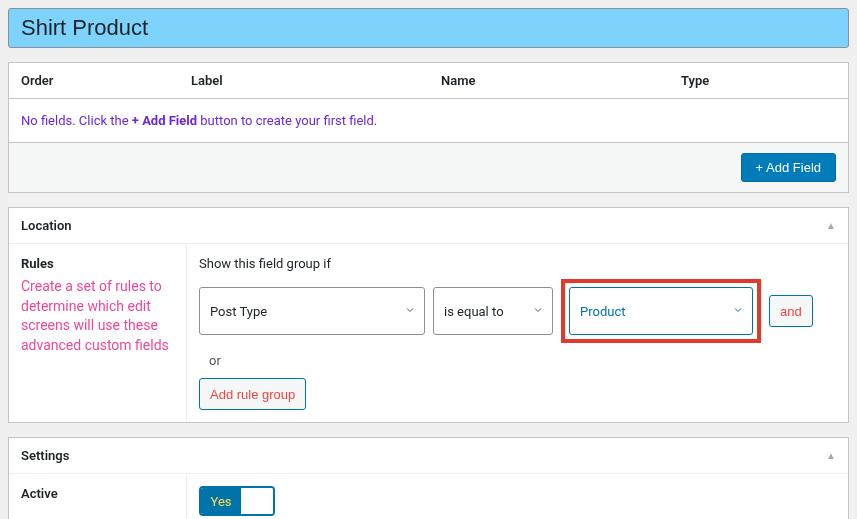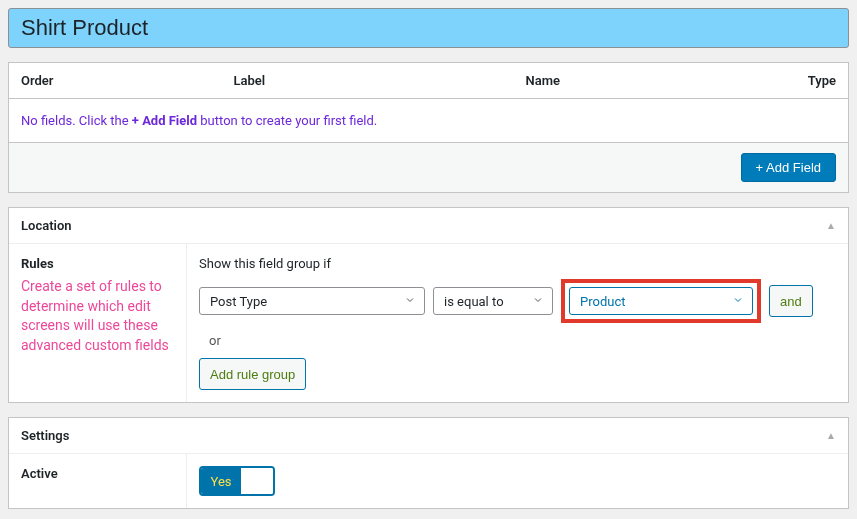--- a/index.html
+++ b/index.html
@@ -24,21 +24,20 @@
   .box {
     background: #fff;
     border: 1px solid #c3c4c7;
     margin-bottom: 14px;
   }
   .fields-header {
     display: flex;
     padding: 10px 12px;
     border-bottom: 1px solid #c3c4c7;
     font-weight: 600;
-    gap: 43px;
   }
   .col-order { width: 170px; }
   .col-label { width: 250px; }
   .col-name  { width: 240px; }
   .col-type  { flex: 1; }
   .empty-row {
     padding: 14px 12px;
     color: #6d28d9;
   }
   .footer-row {
@@ -86,21 +85,21 @@
     padding: 12px;
   }
   .rules-title { margin-bottom: 8px; }
   .rule-row { display: flex; gap: 8px; align-items: center; }
   .select {
     border: 1px solid #8c8f94;
     border-radius: 3px;
     background: #fff;
     padding: 5px 28px 5px 10px;
     font-size: 13px;
-    height: 28px;
+    height: 48px;
     position: relative;
     display: flex;
     align-items: center;
     cursor: pointer;
   }
   .select.w1 { width: 226px; }
   .select.w2 { width: 120px; }
   .select.w3 { width: 184px; border-color: #0073aa; color: #0073aa; }
   .highlight-box {
     border: 4px solid #e13a2c;
@@ -108,21 +107,21 @@
     display: inline-flex;
   }
   .chev {
     position: absolute;
     right: 8px;
     pointer-events: none;
   }
   .chev svg { width: 12px; height: 12px; }
   .btn-secondary {
     border: 1px solid #0073aa;
-    color: #4d7c0f;
+    color: #ef4444;
     background: #f6f7f7;
     border-radius: 3px;
     padding: 5px 10px;
     font-size: 13px;
     cursor: pointer;
     height: 32px;
     display: inline-flex;
     align-items: center;
   }
   .or-label { margin: 10px 10px; color: #555; }

